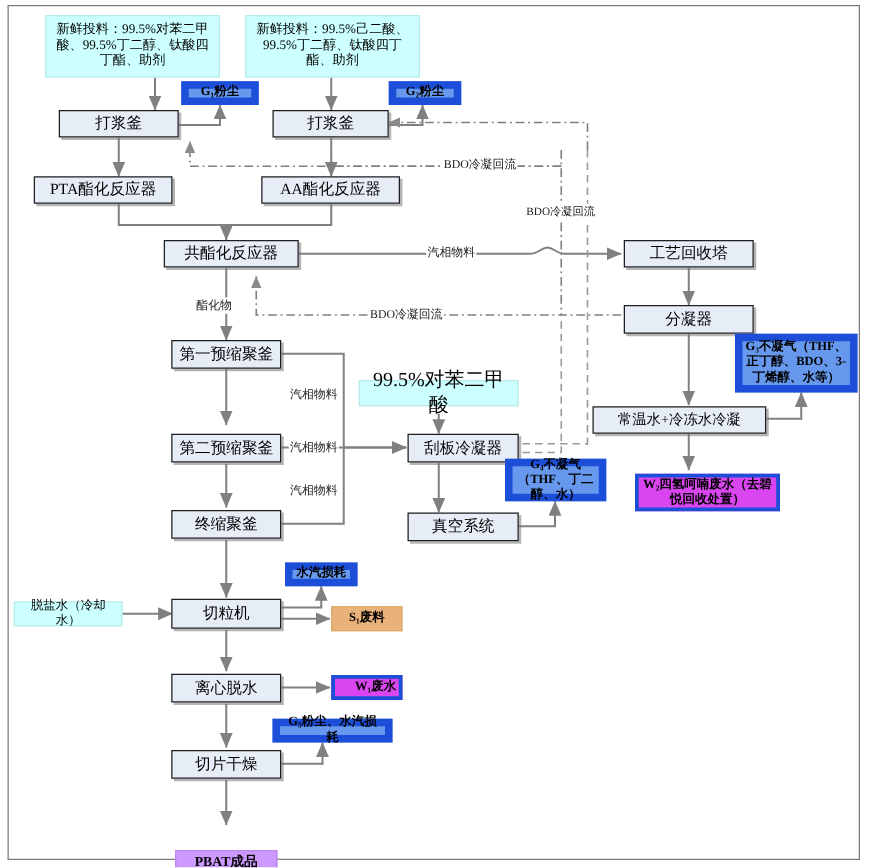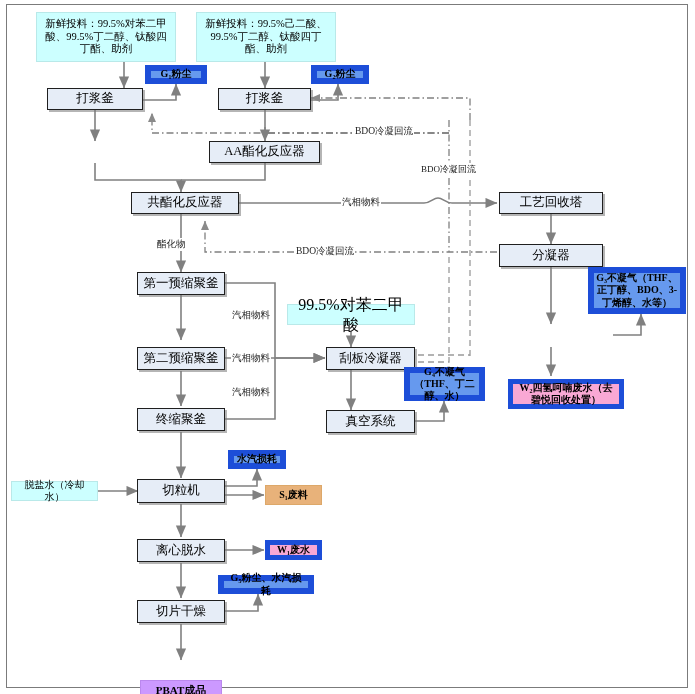--- a/index.html
+++ b/index.html
@@ -10,21 +10,21 @@
   .node{position:absolute;box-sizing:border-box;display:flex;align-items:center;justify-content:center;
         text-align:center;line-height:1.22;}
   
   .proc{background:#e6edf7;border:1px solid #1f1f1f;box-shadow:2px 2px 0 rgba(120,120,120,.55);
         font-size:12.5px;color:#000;}
   
   .inp{background:#ccffff;border:1px solid #b9e9e9;font-size:10.5px;color:#000;padding:2px 3px;}
   
   .gas{background:#6699ee;border:6px solid #1d4ed8;font-size:10px;color:#000;font-weight:bold;padding:1px 2px;}
   
-  .wtr{background:#f9a8d4;border:5px solid #1d4ed8;font-size:10px;color:#000;font-weight:bold;padding:1px 2px;}
+  .wtr{background:#d946ef;border:3px solid #1d4ed8;font-size:10px;color:#000;font-weight:bold;padding:1px 2px;justify-content:flex-end;}
   
   .sld{background:#e8b27a;border:1px solid #dda869;font-size:10px;color:#000;font-weight:bold;padding:1px 2px;}
   
   .prd{background:#cc99ff;border:1px solid #bb88ee;font-size:11px;color:#000;font-weight:bold;}
 
   .lbl{position:absolute;font-size:9.5px;color:#222;white-space:nowrap;background:#fff;padding:0 1px;}
   .lbl-sm{font-size:9px;}
 
   svg.wires{position:absolute;left:0;top:0;width:695px;height:694px;pointer-events:none;}
   .ln{stroke:#808080;stroke-width:1.6;fill:none;}
@@ -134,20 +134,23 @@
   <div class="node inp" style="left:11px;top:481px;width:87px;height:20px;font-size:10px;">
     <span>脱盐水（冷却水）</span>
   </div>
 
   <div class="node proc" style="left:47px;top:88px;width:96px;height:22px;">
     <span>打浆釜</span>
   </div>
   <div class="node proc" style="left:218px;top:88px;width:93px;height:22px;">
     <span>打浆釜</span>
   </div>
+  <div class="node proc" style="left:27px;top:141px;width:111px;height:22px;">
+    <span>PTA酯化反应器</span>
+  </div>
   <div class="node proc" style="left:209px;top:141px;width:111px;height:22px;">
     <span>AA酯化反应器</span>
   </div>
   <div class="node proc" style="left:131px;top:192px;width:108px;height:22px;">
     <span>共酯化反应器</span>
   </div>
   <div class="node proc" style="left:137px;top:272px;width:88px;height:23px;">
     <span>第一预缩聚釜</span>
   </div>
   <div class="node proc" style="left:137px;top:347px;width:88px;height:23px;">
@@ -161,20 +164,23 @@
   </div>
   <div class="node proc" style="left:326px;top:410px;width:89px;height:23px;">
     <span>真空系统</span>
   </div>
   <div class="node proc" style="left:499px;top:192px;width:104px;height:22px;">
     <span>工艺回收塔</span>
   </div>
   <div class="node proc" style="left:499px;top:244px;width:104px;height:23px;">
     <span>分凝器</span>
   </div>
+  <div class="node proc" style="left:474px;top:325px;width:139px;height:22px;font-size:11.5px;">
+    <span>常温水+冷冻水冷凝</span>
+  </div>
   <div class="node proc" style="left:137px;top:479px;width:88px;height:24px;">
     <span>切粒机</span>
   </div>
   <div class="node proc" style="left:137px;top:539px;width:88px;height:23px;">
     <span>离心脱水</span>
   </div>
   <div class="node proc" style="left:137px;top:600px;width:88px;height:23px;">
     <span>切片干燥</span>
   </div>
 

